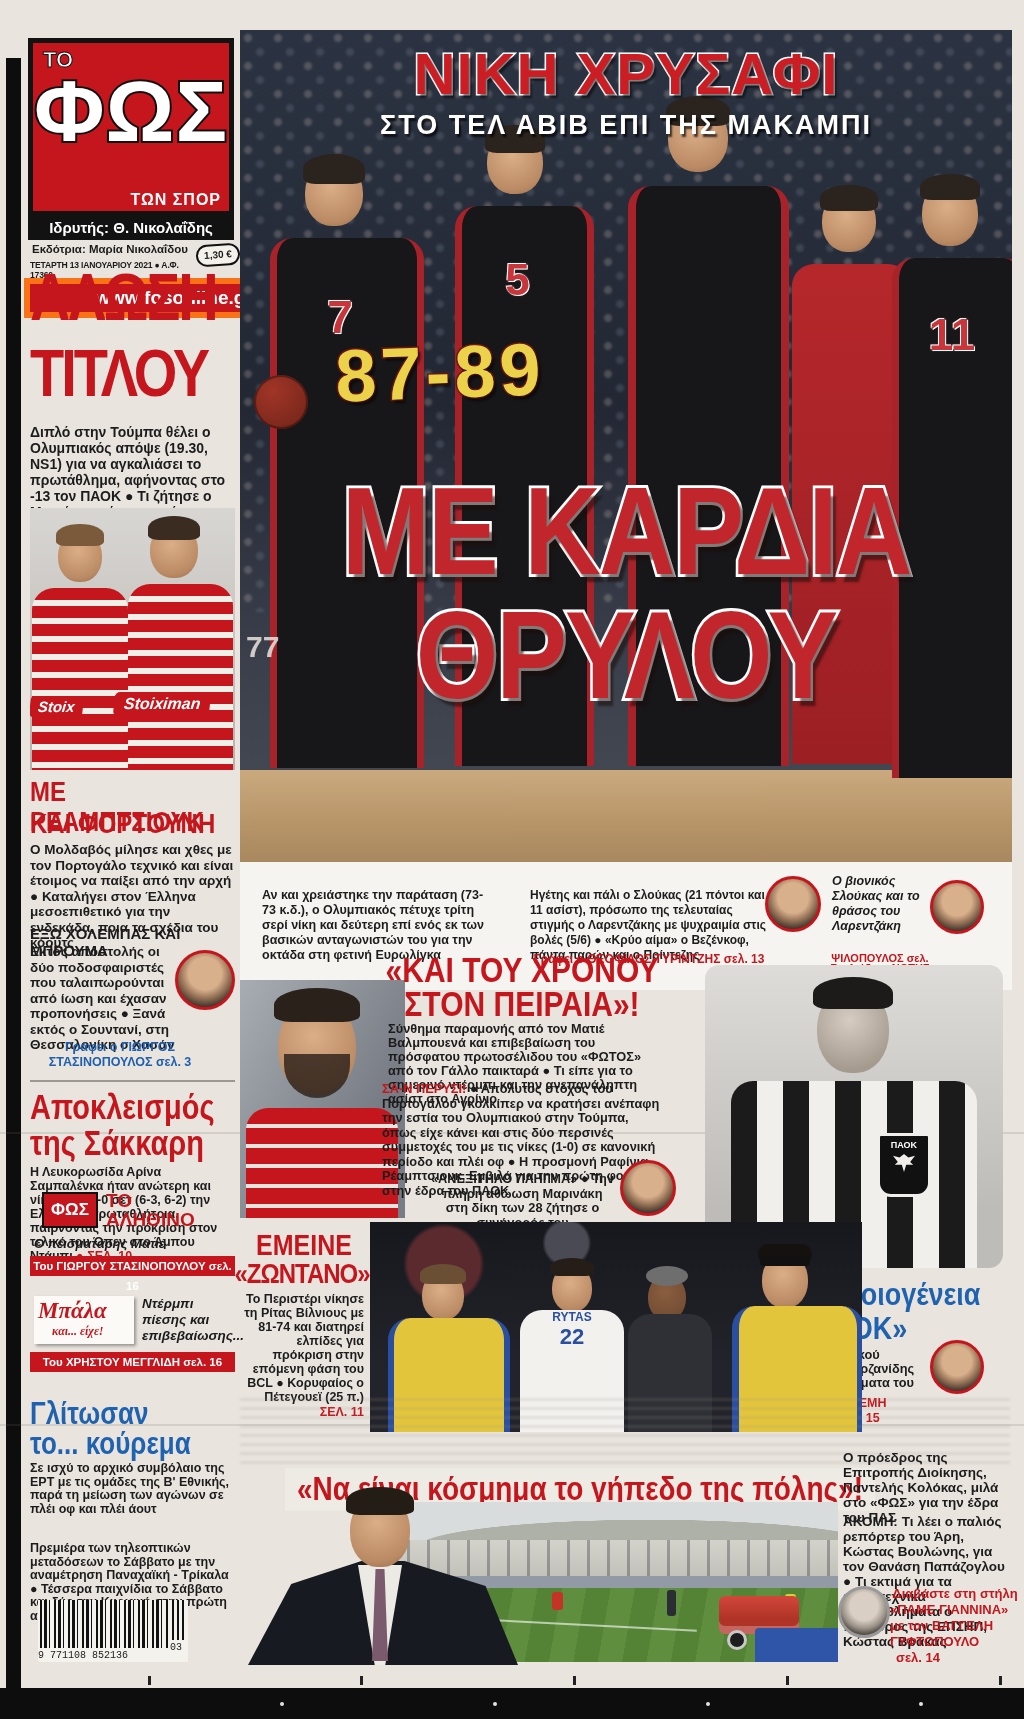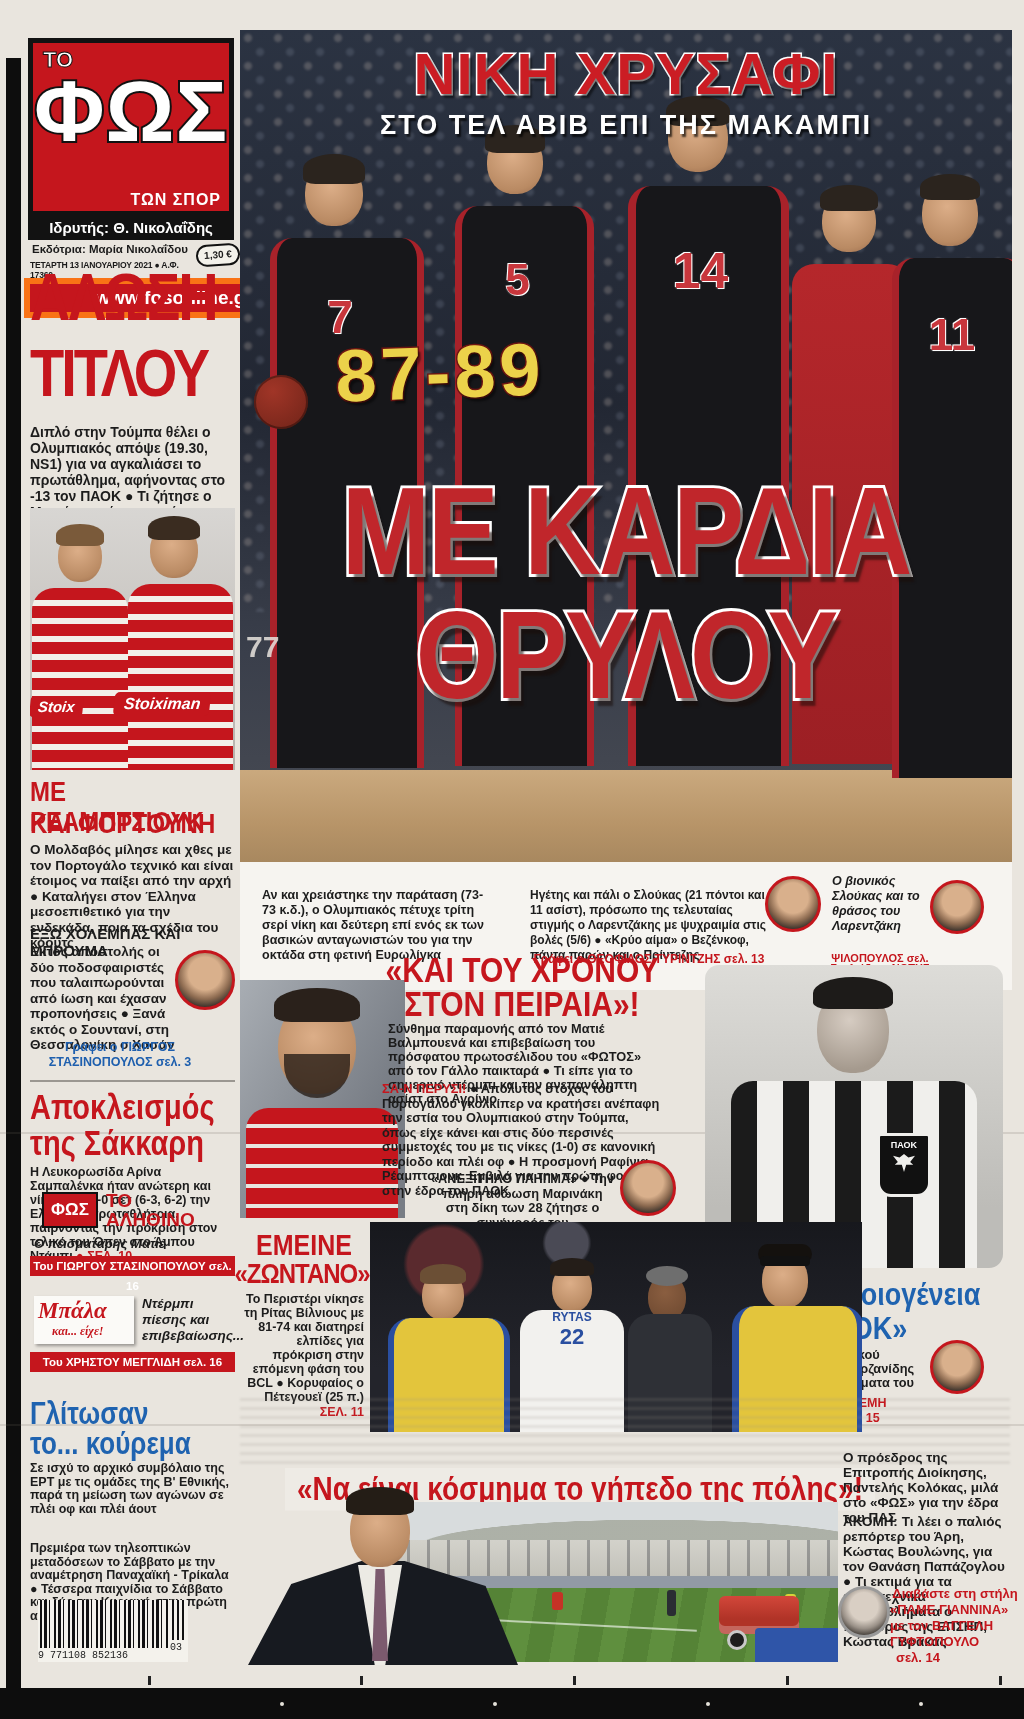--- a/index.html
+++ b/index.html
@@ -70,21 +70,20 @@
     <div class="abs" style="left:215px;top:100px;width:125px;height:640px;">
       <div class="head" style="left:32px;top:0;width:56px;height:64px;"></div>
         <div class="hair" style="left:30px;top:-5px;width:60px;height:28px;"></div>
       <div class="torso" style="left:0;top:76px;width:125px;height:560px;background:#17171a;border-left:7px solid #a8222a;border-right:7px solid #a8222a;"></div>
       <div class="jnum" style="top:125px;font-size:44px;">5</div>
     </div>
     <div class="abs" style="left:388px;top:72px;width:145px;height:670px;">
       <div class="head" style="left:40px;top:0;width:60px;height:70px;"></div>
         <div class="hair" style="left:38px;top:-6px;width:64px;height:30px;"></div>
       <div class="torso" style="left:0;top:84px;width:145px;height:580px;background:#17171a;border-left:8px solid #a8222a;border-right:8px solid #a8222a;"></div>
-      <div class="jnum" style="top:140px;font-size:50px;">14</div>
     </div>
     <div class="abs" style="left:552px;top:160px;width:118px;height:580px;">
       <div class="head" style="left:30px;top:0;width:54px;height:62px;"></div>
         <div class="hair" style="left:28px;top:-5px;width:58px;height:26px;"></div>
       <div class="torso" style="left:0;top:74px;width:118px;height:500px;background:linear-gradient(#b5272b,#9c1f24);"></div>
     </div>
     <div class="abs" style="left:652px;top:150px;width:120px;height:600px;">
       <div class="head" style="left:30px;top:0;width:56px;height:66px;"></div>
         <div class="hair" style="left:28px;top:-6px;width:60px;height:26px;"></div>
       <div class="torso" style="left:0;top:78px;width:120px;height:520px;background:#17171a;border-left:7px solid #a8222a;border-right:7px solid #a8222a;"></div>

